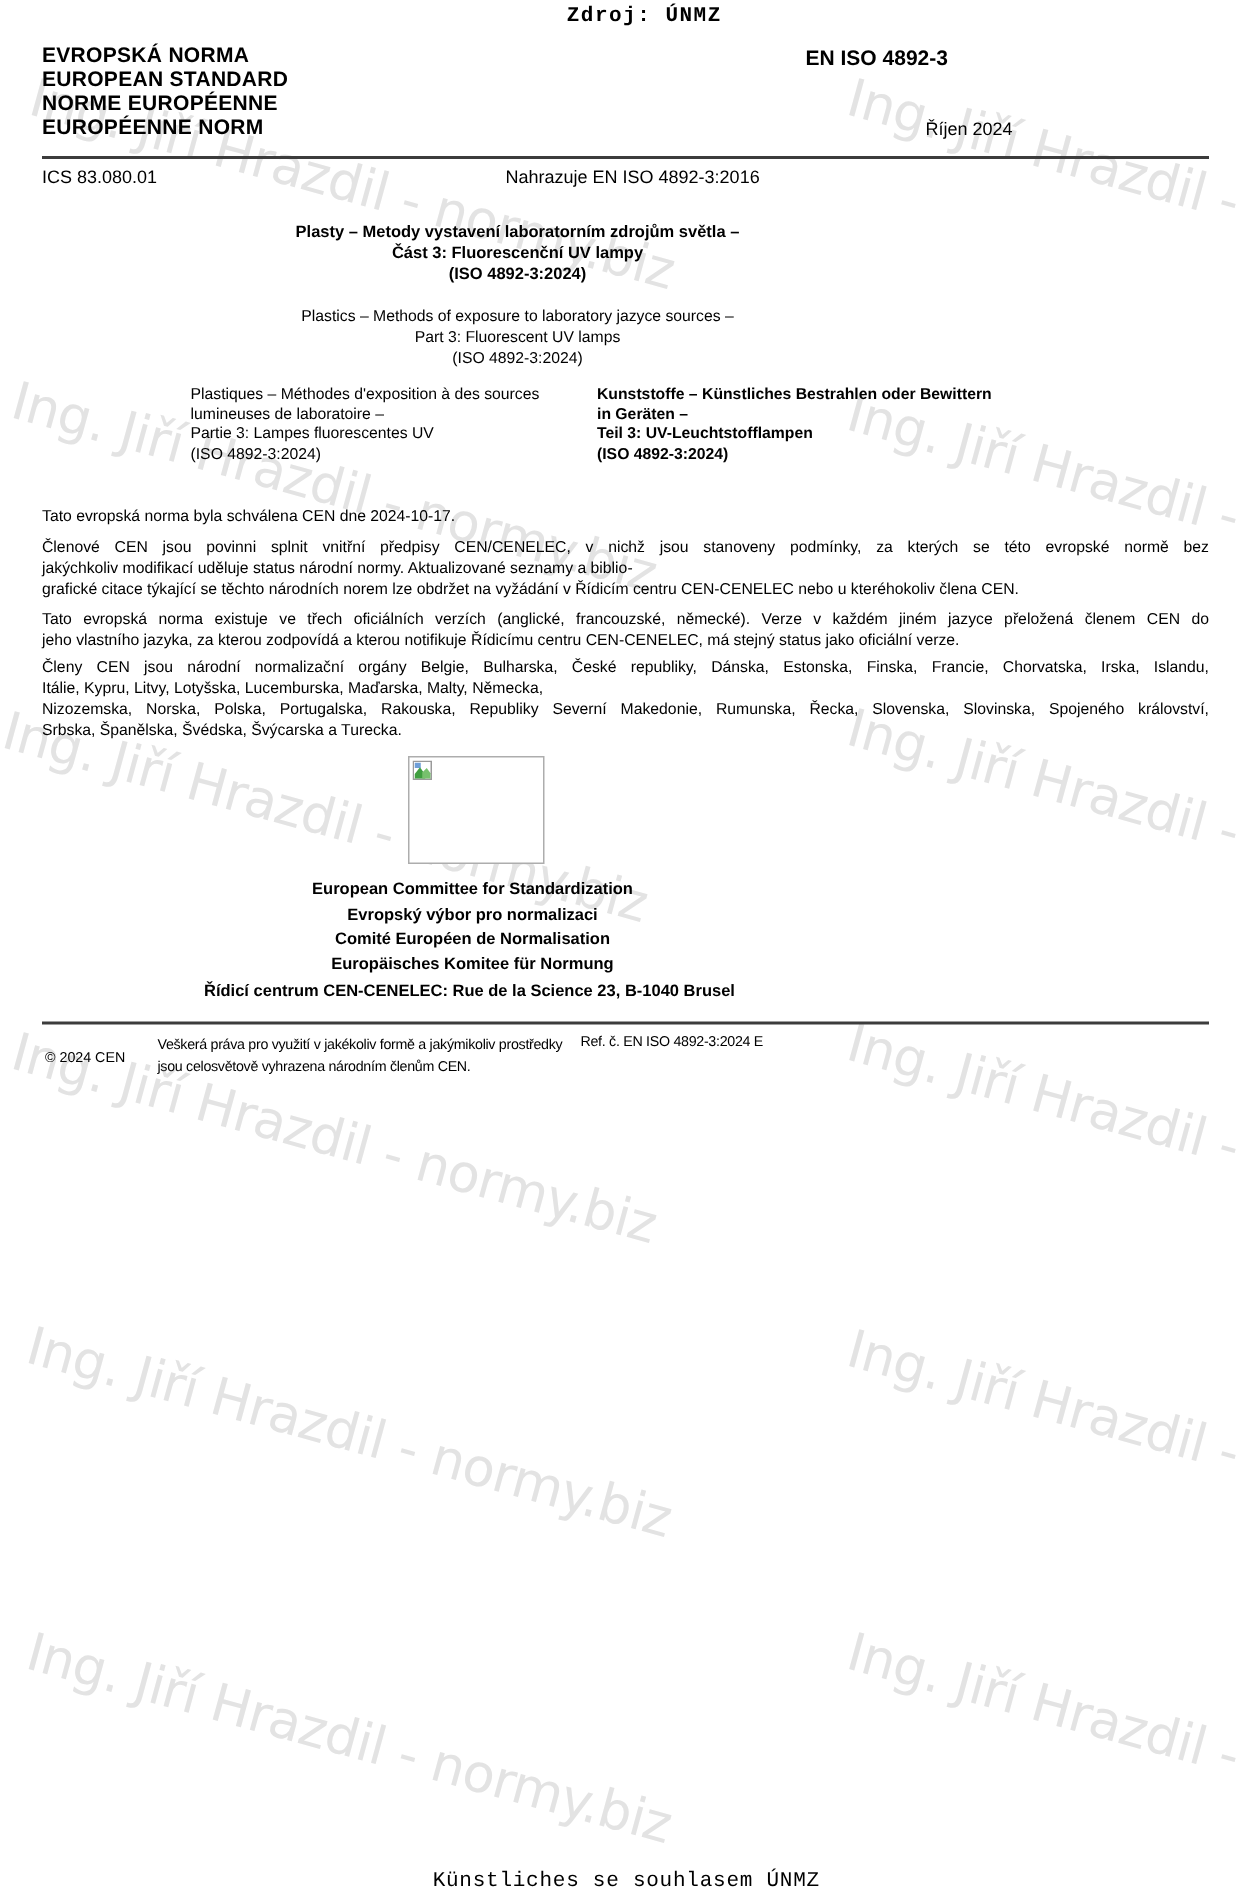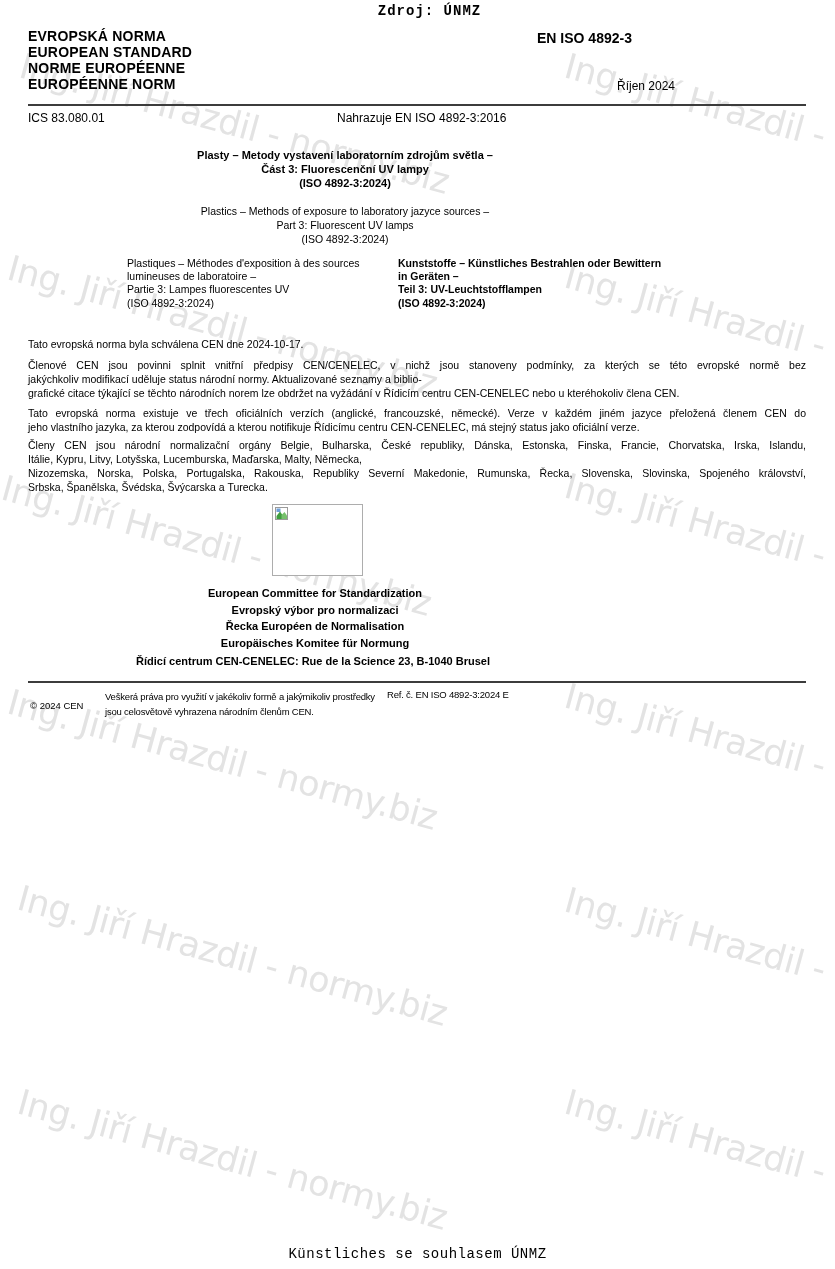--- a/index.html
+++ b/index.html
@@ -155,21 +155,21 @@
         <rect x="0.5" y="0.5" width="12" height="12" fill="#ffffff" stroke="#9a9a9a"></rect>
         <rect x="1.5" y="1.5" width="4" height="3.5" fill="#6f9fd8"></rect>
         <polygon points="1.5,9 5,4.5 8.5,9.5 8.5,12 1.5,12" fill="#3f9e3f"></polygon>
         <polygon points="6.5,8 9.5,5 12,8.5 12,12 6.5,12" fill="#77c06d"></polygon>
       </svg>
     </div>
 
     <div class="committee">
       <div>European Committee for Standardization</div>
       <div>Evropský výbor pro normalizaci</div>
-      <div>Řecka Européen de Normalisation</div>
+      <div>Comité Européen de Normalisation</div>
       <div>Europäisches Komitee für Normung</div>
     </div>
 
     <div class="address">Řídicí centrum CEN-CENELEC: Rue de la Science 23, B-1040 Brusel</div>
 
     <div class="rule rule2"></div>
 
     <div class="copyright">© 2024 CEN</div>
     <div class="rights">
       <div>Veškerá práva pro využití v jakékoliv formě a jakýmikoliv prostředky</div>

